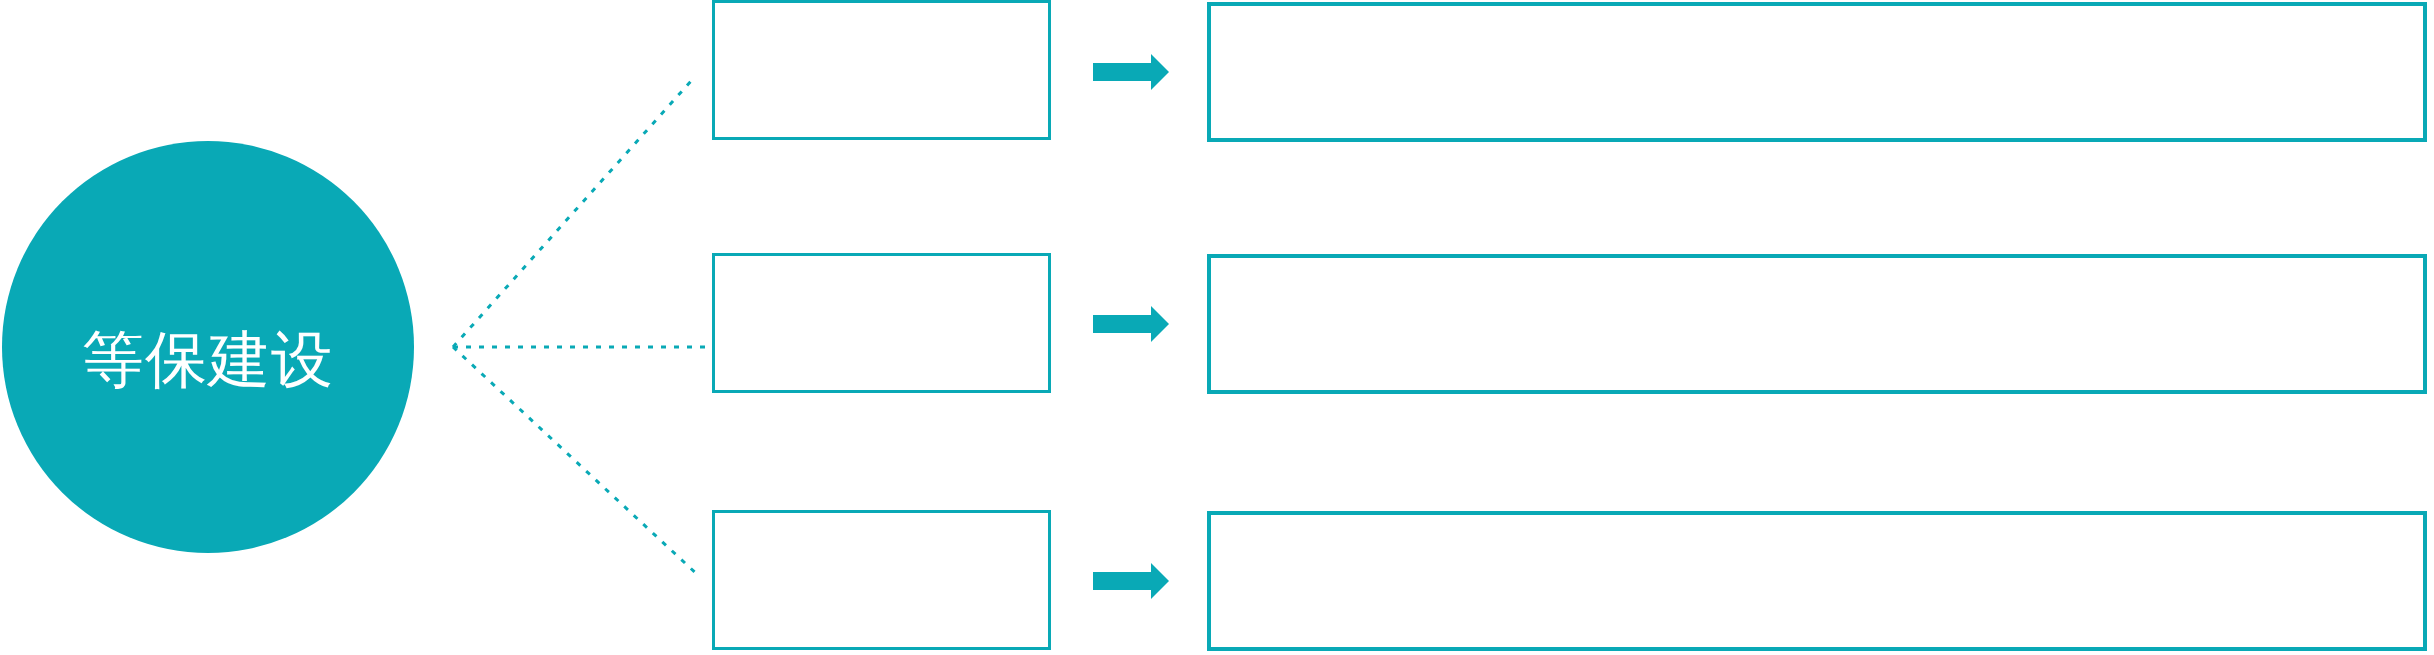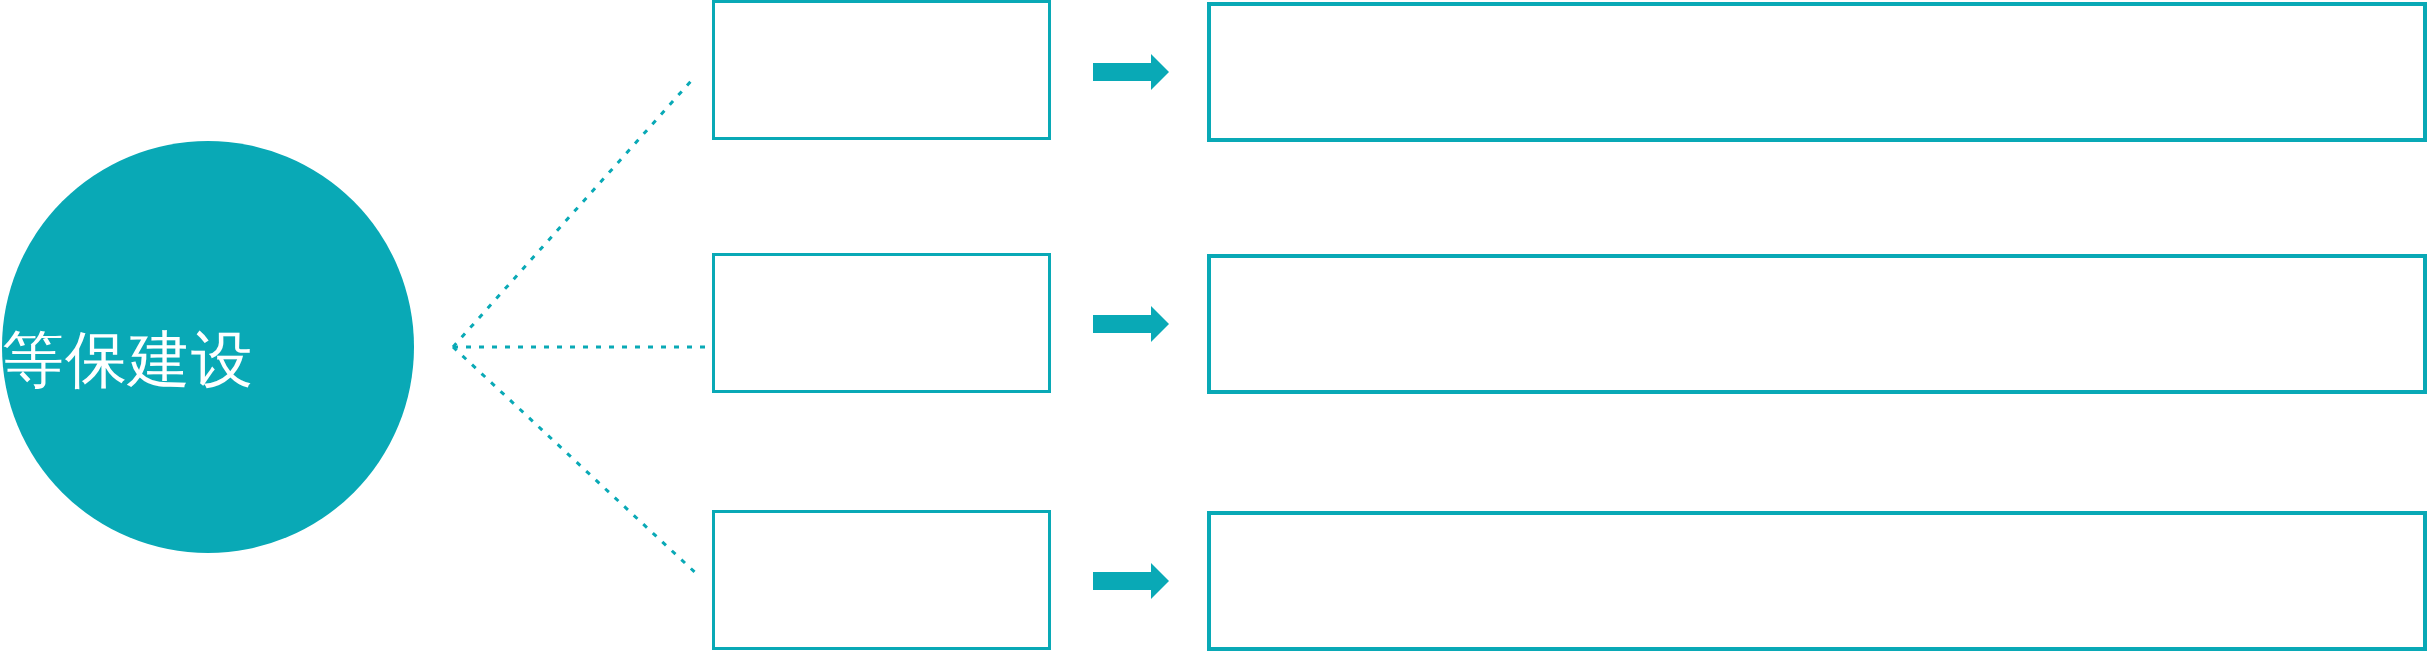--- a/index.html
+++ b/index.html
@@ -19,21 +19,21 @@
   .hub-circle {
     position: absolute;
     left: 2px;
     top: 141px;
     width: 412px;
     height: 412px;
     border-radius: 50%;
     background: var(--accent);
     display: flex;
     align-items: center;
-    justify-content: flex-start;
+    justify-content: center;
   }
   .hub-label {
     padding-top: 26px;
     color: #ffffff;
     font-size: 62px;
     line-height: 76px;
     font-weight: 300;
     text-align: center;
     letter-spacing: 1px;
     white-space: nowrap;

